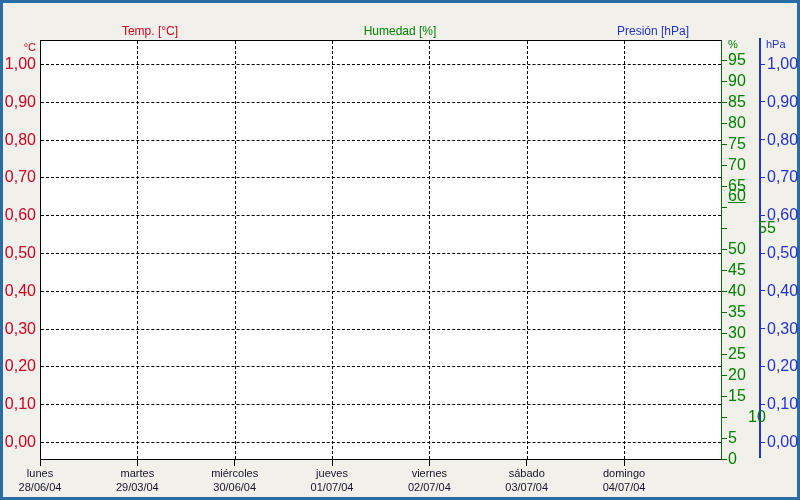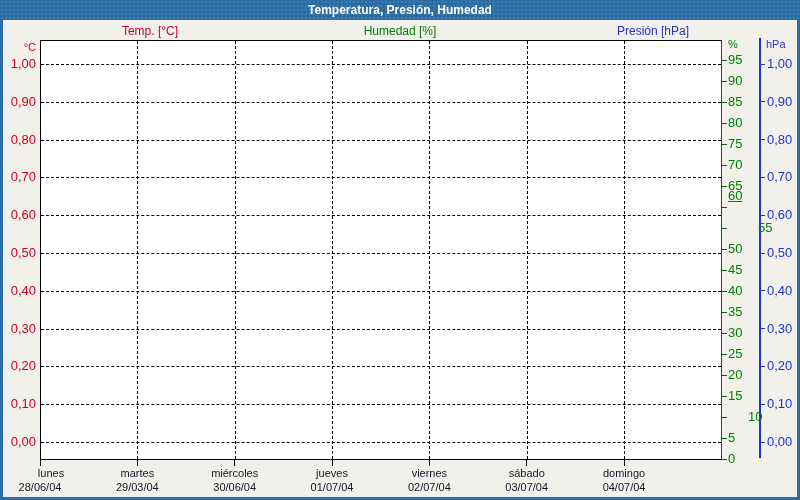--- a/index.html
+++ b/index.html
@@ -25,31 +25,28 @@
   #plot{
     position:absolute;left:40px;top:40px;width:682px;height:420px;
     box-sizing:border-box;background:#ffffff;
     border:1px solid #000000;border-right:1px solid #066806;
   }
   .axis-unit{position:absolute;font-size:11px;height:15px;line-height:15px;white-space:nowrap;}
   .unit-temp{left:0;top:40px;width:36px;text-align:right;color:#CC0022;}
   .unit-hum{left:728px;top:37px;color:#008000;}
   .unit-pres{left:766px;top:37px;color:#2233CC;}
   #pressure-axis-line{position:absolute;left:759px;top:38px;width:2px;height:420px;background:#2233CC;}
-  .tick-label{position:absolute;font-size:13px;height:15px;line-height:15px;white-space:nowrap;}
+  .tick-label{position:absolute;font-size:16px;height:15px;line-height:15px;white-space:nowrap;}
   .day-label{position:absolute;transform:translateX(-50%);text-align:center;white-space:nowrap;
     font-size:11px;height:14px;line-height:14px;color:#15152A;}
 </style>
 </head>
 <body>
 
 <div id="stage">
-  <div class="titlebar">
-    <span>Temperatura, Presión, Humedad</span>
-  </div>
 
   <div class="legend-item legend-temp">Temp. [°C]</div>
   <div class="legend-item legend-hum">Humedad [%]</div>
   <div class="legend-item legend-pres">Presión [hPa]</div>
 
   <div class="axis-unit unit-temp">°C</div>
   <div class="axis-unit unit-hum">%</div>
   <div class="axis-unit unit-pres">hPa</div>
 
   <div id="plot">
@@ -139,21 +136,21 @@
     <div class="tick-label" style="position: absolute; left: 728px; top: 367px; color: rgb(0, 128, 0);">20</div>
     <div style="position: absolute; left: 722px; width: 5px; top: 395.5px; height: 1px; background: rgb(6, 104, 6);"></div>
     <div class="tick-label" style="position: absolute; left: 728px; top: 388px; color: rgb(0, 128, 0);">15</div>
     <div style="position: absolute; left: 722px; width: 5px; top: 416.5px; height: 1px; background: rgb(6, 104, 6);"></div>
     <div class="tick-label" style="position: absolute; left: 728px; top: 409px; color: rgb(0, 128, 0); margin-left: 20px;">10</div>
     <div style="position: absolute; left: 722px; width: 5px; top: 437.5px; height: 1px; background: rgb(6, 104, 6);"></div>
     <div class="tick-label" style="position: absolute; left: 728px; top: 430px; color: rgb(0, 128, 0);">5</div>
     <div style="position: absolute; left: 722px; width: 5px; top: 458.5px; height: 1px; background: rgb(6, 104, 6);"></div>
     <div class="tick-label" style="position: absolute; left: 728px; top: 451px; color: rgb(0, 128, 0);">0</div>
     <div style="position: absolute; left: 39.5px; top: 460px; width: 1px; height: 6px; background: rgb(0, 0, 0);"></div>
-    <div class="day-label" style="left: 51px; top: 466px; position: absolute;">lunes</div>
+    <div class="day-label" style="left: 40px; top: 466px; position: absolute;">lunes</div>
     <div class="day-label" style="left: 40px; top: 480px; position: absolute;">28/06/04</div>
     <div style="position: absolute; left: 136.843px; top: 460px; width: 1px; height: 6px; background: rgb(0, 0, 0);"></div>
     <div class="day-label" style="left: 137.343px; top: 466px; position: absolute;">martes</div>
     <div class="day-label" style="left: 137.343px; top: 480px; position: absolute;">29/03/04</div>
     <div style="position: absolute; left: 234.186px; top: 460px; width: 1px; height: 6px; background: rgb(0, 0, 0);"></div>
     <div class="day-label" style="left: 234.686px; top: 466px; position: absolute;">miércoles</div>
     <div class="day-label" style="left: 234.686px; top: 480px; position: absolute;">30/06/04</div>
     <div style="position: absolute; left: 331.529px; top: 460px; width: 1px; height: 6px; background: rgb(0, 0, 0);"></div>
     <div class="day-label" style="left: 332.029px; top: 466px; position: absolute;">jueves</div>
     <div class="day-label" style="left: 332.029px; top: 480px; position: absolute;">01/07/04</div>

